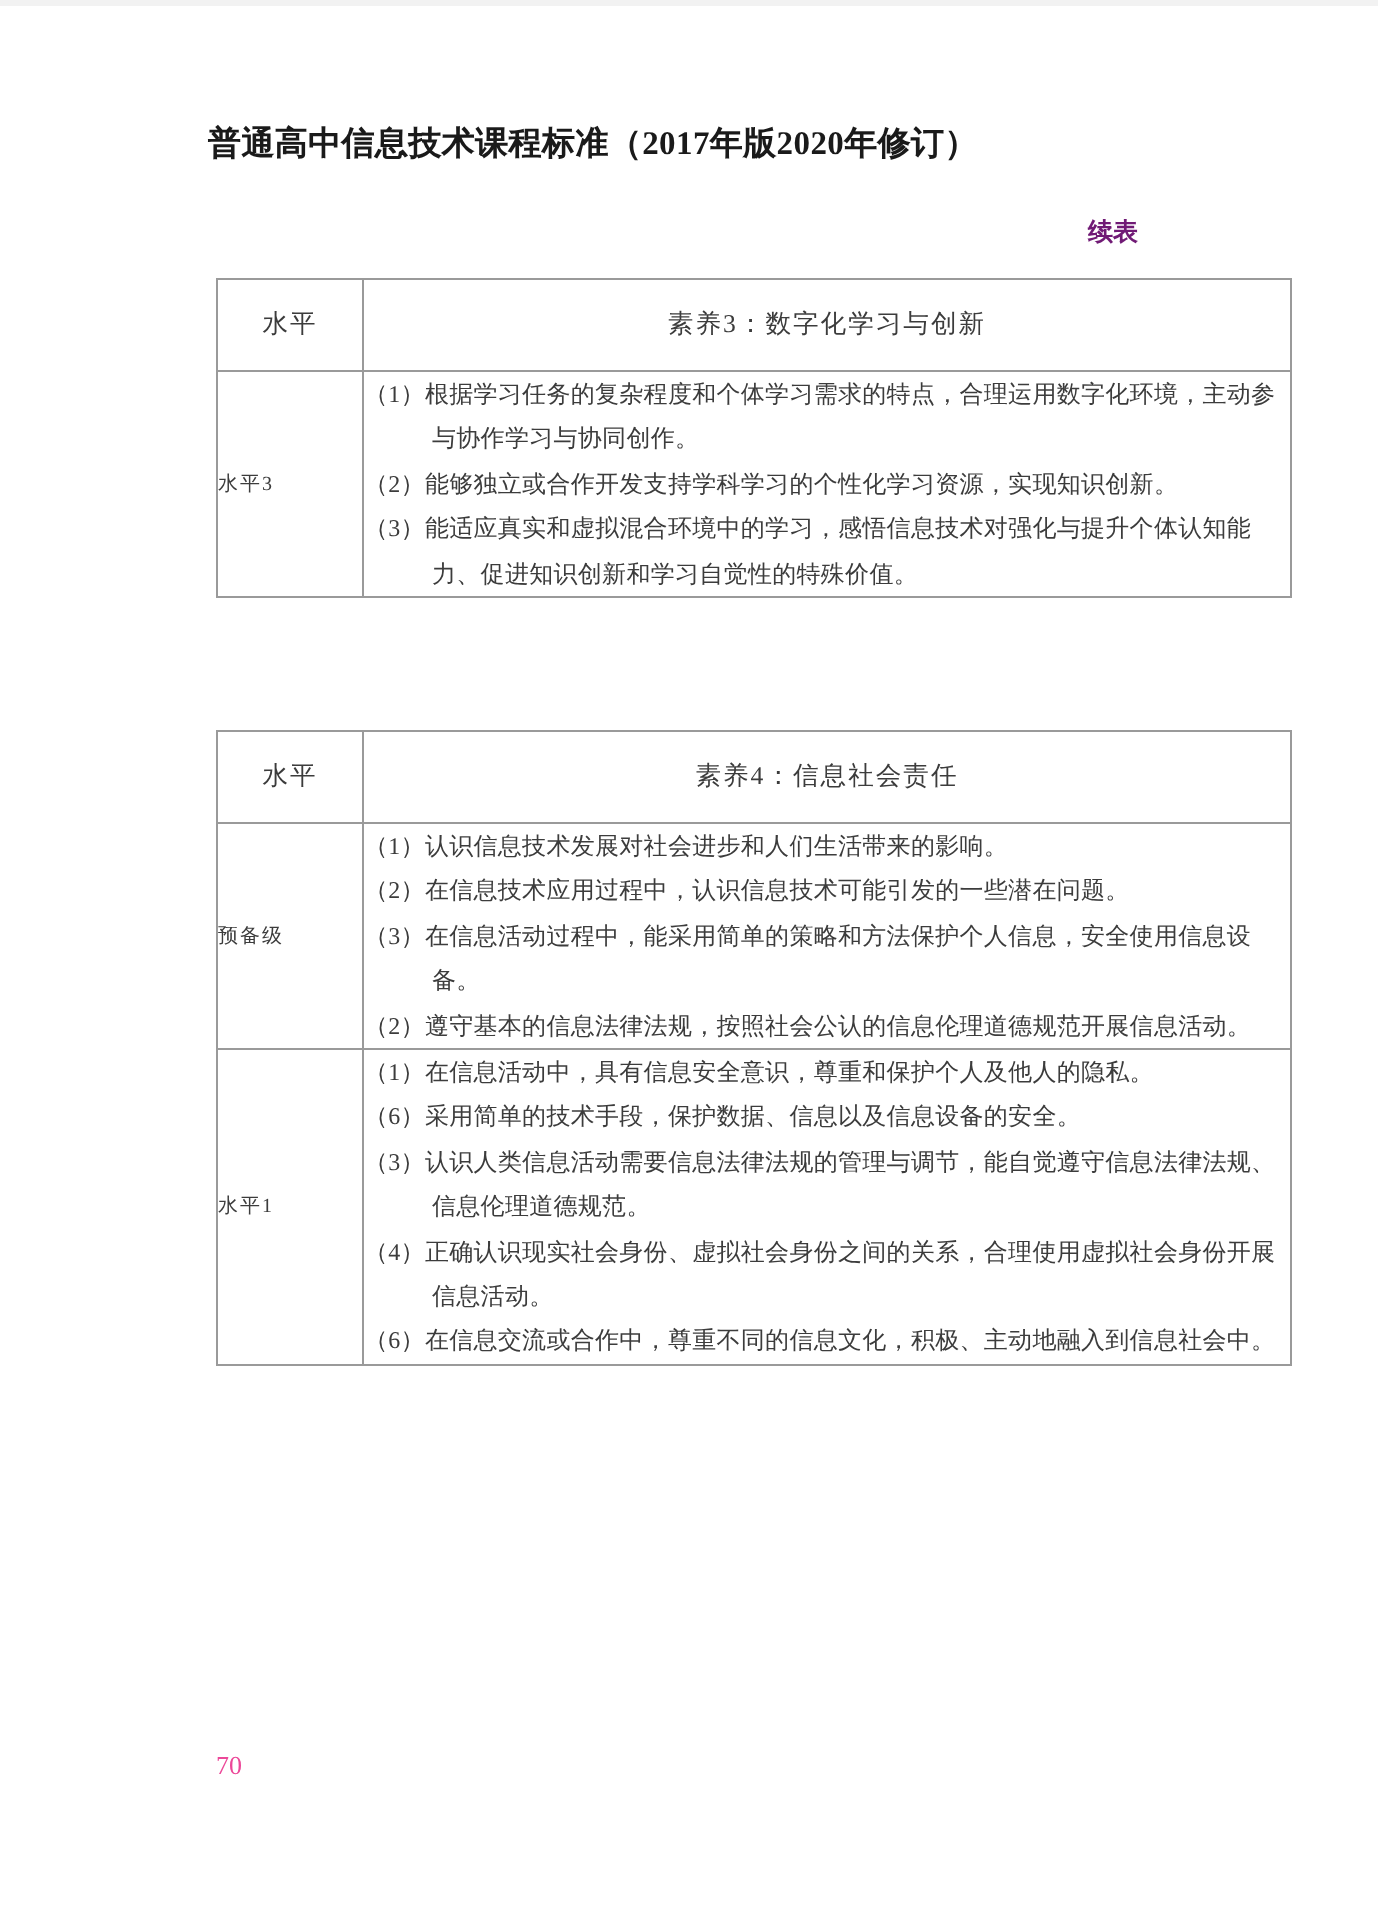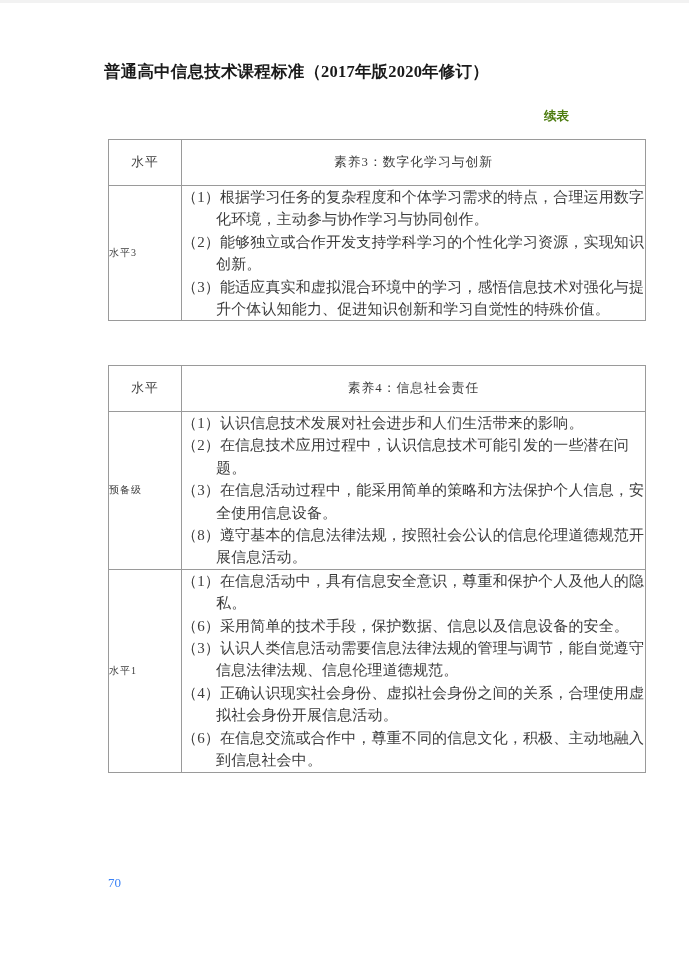--- a/index.html
+++ b/index.html
@@ -28,21 +28,21 @@
     letter-spacing: 0.2px;
     color: #1a1a1a;
     white-space: nowrap;
   }
   .continued-label {
     position: absolute;
     right: 120px;
     top: 105px;
     font-size: 12.5px;
     font-weight: bold;
-    color: #4d7c0f;
+    color: #701a75;
   }
   .tbl {
     position: absolute;
     left: 108px;
     width: 538px;
     border-collapse: collapse;
     table-layout: fixed;
   }
   .tbl td {
     border: 1px solid #9a9a9a;
@@ -59,35 +59,35 @@
     height: 45px;
     letter-spacing: 1px;
   }
   .lvl-cell {
     text-align: left;
     font-size: 10px;
     letter-spacing: 1px;
   }
   .body-cell {
     padding: 9px 11px 10px 11px;
-    font-size: 15px;
+    font-size: 12px;
     line-height: 22.4px;
   }
   .item {
     display: block;
     padding-left: 34px;
     text-indent: -34px;
     letter-spacing: 0.15px;
   }
   .page-number {
     position: absolute;
     left: 108px;
     top: 872px;
     font-size: 13px;
-    color: #3b82f6;
+    color: #ec4899;
   }
   #t1 { top: 136px; }
   #t2 { top: 362px; }
 </style>
 </head>
 <body>
 
 <div class="page">
 
   <div class="doc-title">普通高中信息技术课程标准（2017年版2020年修订）</div>
@@ -124,21 +124,21 @@
       <tr>
         <td class="hdr-cell">水平</td>
         <td class="hdr-cell">素养4：信息社会责任</td>
       </tr>
       <tr>
         <td class="lvl-cell">预备级</td>
         <td class="body-cell">
           <span class="item">（1）认识信息技术发展对社会进步和人们生活带来的影响。</span>
           <span class="item">（2）在信息技术应用过程中，认识信息技术可能引发的一些潜在问题。</span>
           <span class="item">（3）在信息活动过程中，能采用简单的策略和方法保护个人信息，安全使用信息设备。</span>
-          <span class="item">（8）遵守基本的信息法律法规，按照社会公认的信息伦理道德规范开展信息活动。</span>
+          <span class="item">（2）遵守基本的信息法律法规，按照社会公认的信息伦理道德规范开展信息活动。</span>
         </td>
       </tr>
       <tr>
         <td class="lvl-cell">水平1</td>
         <td class="body-cell">
           <span class="item">（1）在信息活动中，具有信息安全意识，尊重和保护个人及他人的隐私。</span>
           <span class="item">（6）采用简单的技术手段，保护数据、信息以及信息设备的安全。</span>
           <span class="item">（3）认识人类信息活动需要信息法律法规的管理与调节，能自觉遵守信息法律法规、信息伦理道德规范。</span>
           <span class="item">（4）正确认识现实社会身份、虚拟社会身份之间的关系，合理使用虚拟社会身份开展信息活动。</span>
           <span class="item">（6）在信息交流或合作中，尊重不同的信息文化，积极、主动地融入到信息社会中。</span>

